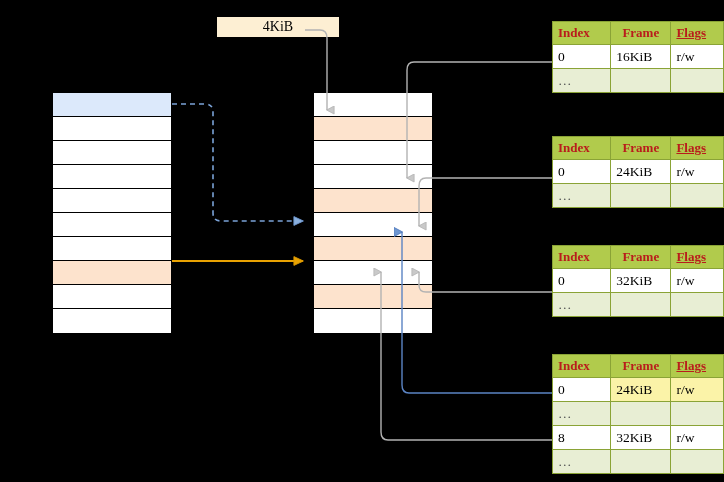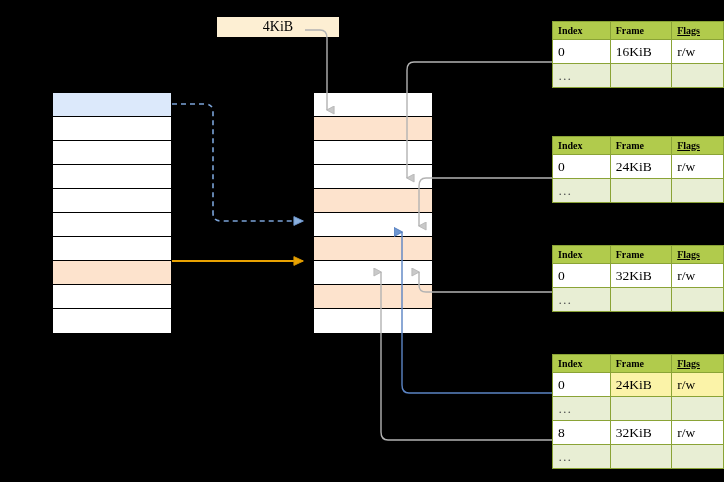--- a/index.html
+++ b/index.html
@@ -19,28 +19,28 @@
   #mid-col{left:313px;top:92px;width:120px;height:240px;border:1px solid #000;background:#fff;}
 
   
   .sizelabel{position:absolute;background:#fdefd3;color:#000;
              font-size:14px;text-align:center;line-height:20px;height:20px;}
   #label-4kib{left:183px;top:17px;width:122px;margin-left:34px;}
 
   
   .ptable{position:absolute;border-collapse:collapse;background:#fff;
           font-size:13px;color:#000;table-layout:fixed;}
-  .ptable th{background:#b1cb4c;color:#000000;font-weight:bold;
-             border:1px solid #8aa336;padding:3px 5px;text-align:left;font-size:10px;}
+  .ptable th{background:#b1cb4c;color:#b91c1c;font-weight:bold;
+             border:1px solid #8aa336;padding:3px 5px;text-align:left;font-size:13px;}
   .ptable td{border:1px solid #8aa336;padding:2px 5px;height:19px;
              color:#000;background:#fff;font-size:13.5px;}
   .ptable tr.alt td{background:#e8eed4;color:#555;}
   .ptable td.hl{background:#fbf3a8;}
   .ptable .c-index{width:58px;}
-  .ptable .c-frame{width:58px;}
+  .ptable .c-frame{width:58px;text-align:center;}
   .ptable .c-flags{width:50px;text-decoration:underline;}
   #ptable-1{left:552px;top:21px;}
   #ptable-2{left:552px;top:136px;}
   #ptable-3{left:552px;top:245px;}
   #ptable-4{left:552px;top:354px;}
 
   
   #wires{position:absolute;left:0;top:0;width:724px;height:482px;pointer-events:none;}
 </style>
 </head>

